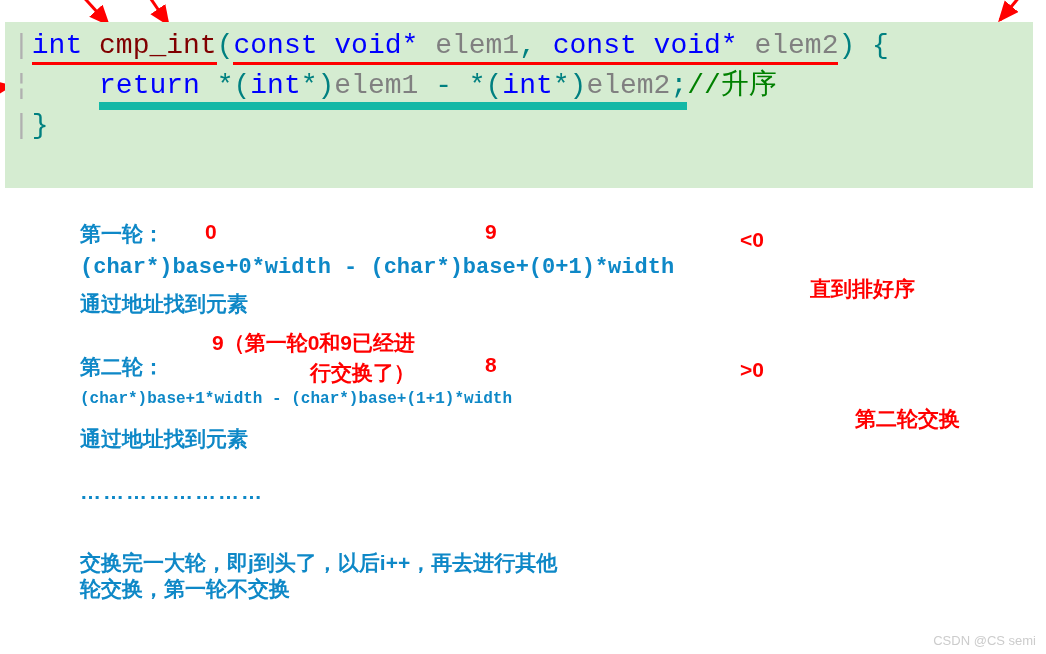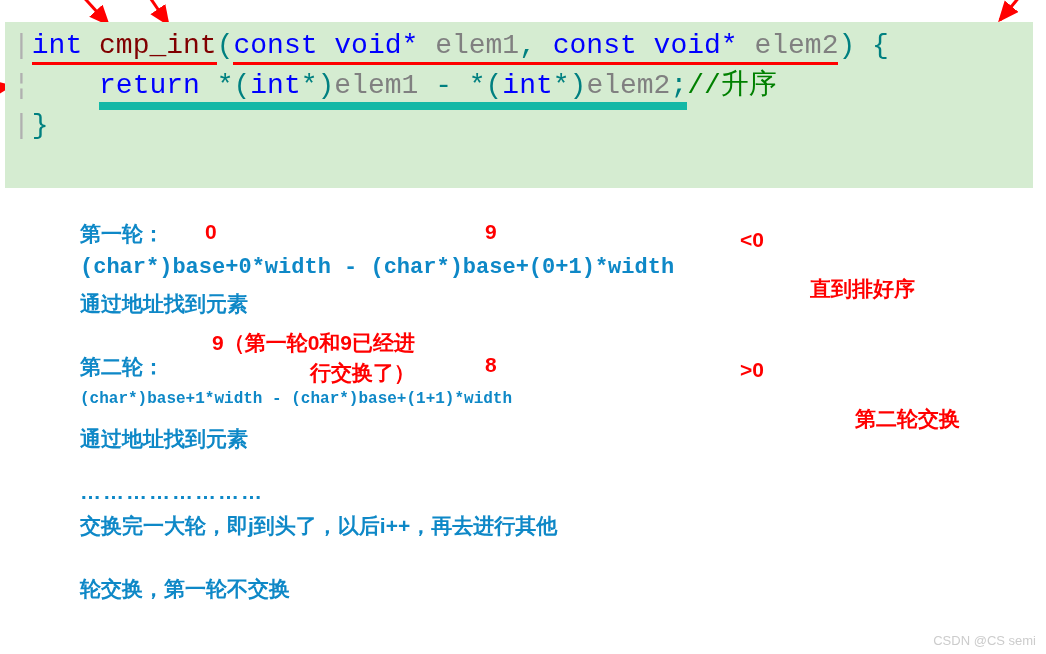--- a/index.html
+++ b/index.html
@@ -90,16 +90,16 @@
 <div class="annot red" style="left:195px; top:328px; width:220px; line-height:30px;text-align:right;">9（第一轮0和9已经进行交换了）</div>
 <div class="annot blue" style="left:80px; top:353px;">第二轮：</div>
 <div class="annot red" style="left:485px; top:353px;">8</div>
 <div class="annot red" style="left:740px; top:358px;">&gt;0</div>
 <div class="annot blue" style="left:80px; top:390px; font-family:Consolas,'Courier New',monospace; font-size:16px;">(char*)base+1*width - (char*)base+(1+1)*width</div>
 <div class="annot blue" style="left:80px; top:425px;">通过地址找到元素</div>
 <div class="annot red" style="left:825px; top:405px;margin-left:30px;">第二轮交换</div>
 
 <div class="annot dots" style="left:80px; top:480px;">……………………</div>
 
-<div class="annot blue" style="left:80px; top:512px;">交换完一大轮，即j到头了，以后i++，再去进行其他</div>
+<div class="annot blue" style="left:80px; top:549px;">交换完一大轮，即j到头了，以后i++，再去进行其他</div>
 <div class="annot blue" style="left:80px; top:575px;">轮交换，第一轮不交换</div>
 
 <div class="watermark">CSDN @CS semi</div>
 
 </body></html>

